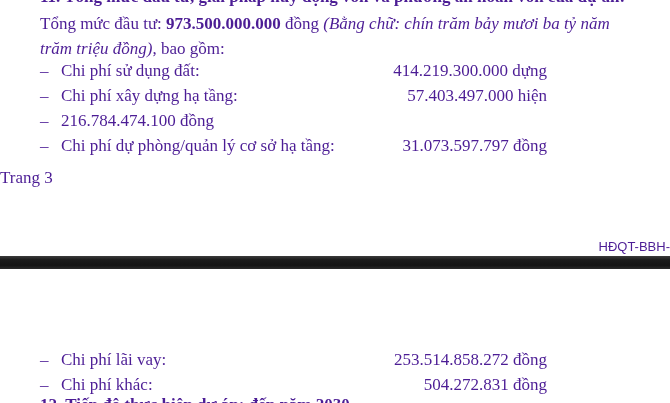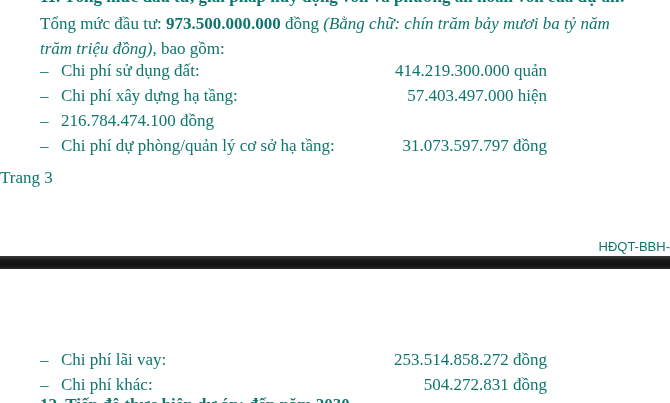--- a/index.html
+++ b/index.html
@@ -2,21 +2,21 @@
 <html><head>
 <meta charset="utf-8">
 <style>
   * { margin: 0; padding: 0; box-sizing: border-box; }
   html, body { background: #ffffff; }
   .page {
     position: relative;
     width: 670px;
     height: 403px;
     background: #ffffff;
-    color: #0f766e;
+    color: #4c1d95;
     font-family: "Liberation Serif", "DejaVu Serif", serif;
     font-size: 17px;
     overflow: hidden;
   }
   
   .clip-top {
     position: absolute;
     top: 0; left: 40px; width: 622px; height: 9px;
     overflow: hidden;
   }
@@ -96,21 +96,21 @@
   <div class="clip-top">
     <span>11. Tổng mức đầu tư, giải pháp huy động vốn và phương án hoàn vốn của dự án:</span>
   </div>
 
   <p class="intro"><span>Tổng mức đầu tư: </span><span class="bold">973.500.000.000</span><span> đồng </span><span class="italic">(Bằng chữ: chín trăm bảy mươi ba tỷ năm trăm triệu đồng)</span><span>, bao gồm:</span></p>
 
   <div class="cost-list first">
     <div class="cost-row">
       <span class="dash">–</span>
       <span class="label">Chi phí sử dụng đất:</span>
-      <span class="value">414.219.300.000 quản</span>
+      <span class="value">414.219.300.000 dựng</span>
     </div>
     <div class="cost-row">
       <span class="dash">–</span>
       <span class="label">Chi phí xây dựng hạ tầng:</span>
       <span class="value">57.403.497.000 hiện</span>
     </div>
     <div class="cost-row">
       <span class="dash">–</span>
       <span class="value">216.784.474.100 đồng</span>
     </div>

